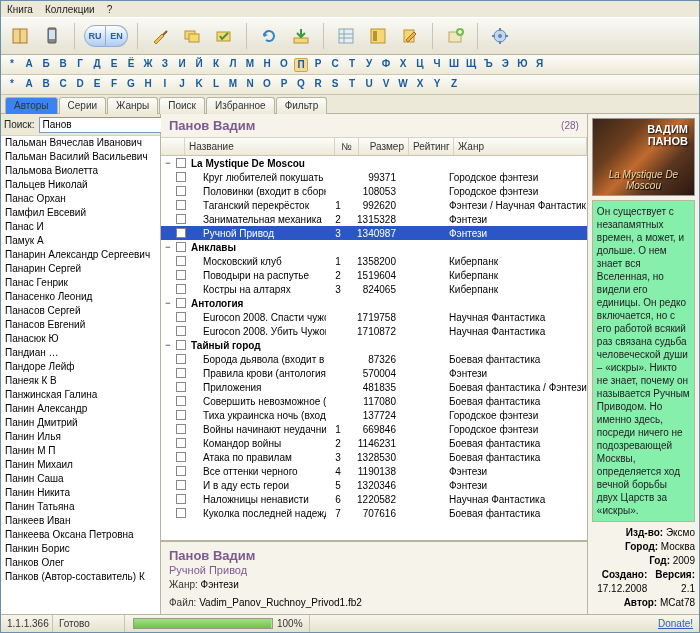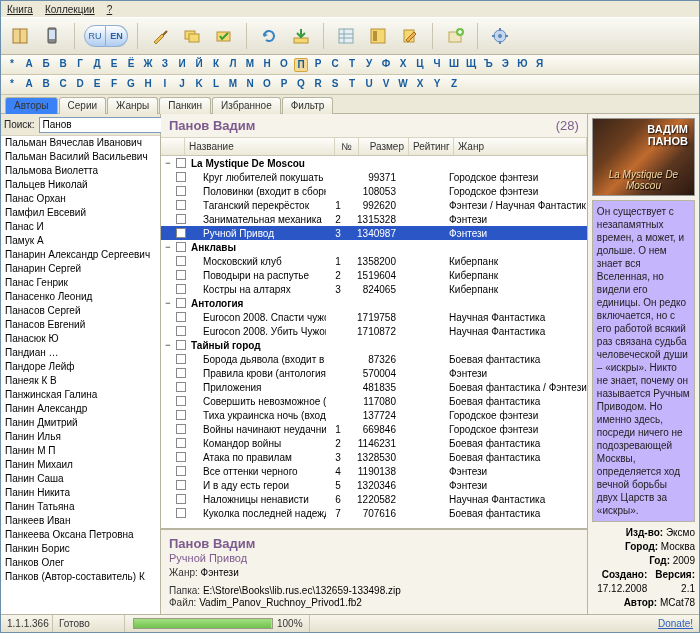--- a/index.html
+++ b/index.html
@@ -2,26 +2,26 @@
 <html><head>
 <meta charset="utf-8">
 <style>
 * { box-sizing: border-box; margin: 0; padding: 0; font-family: Tahoma, Arial, sans-serif; font-size: 10px; }
 body { background: #ece9d8; width: 700px; height: 633px; overflow: hidden; }
 .window { display: flex; flex-direction: column; height: 100%; border: 1px solid #6b8eab; }
 .titlebar { height: 18px; background: linear-gradient(#f0f0f0,#d9d5c6); display: flex; align-items: center; padding: 0 3px; font-size: 10px; color: #333; border-bottom: 1px solid #b0ada0; }
 .titlebar .ticon { width: 12px; height: 12px; background: #c86428; margin-right: 4px; }
 .winbtns { margin-left: auto; display: flex; gap: 2px; }
 .winbtn { width: 16px; height: 13px; background: linear-gradient(#f6f6f1,#dedbca); border: 1px solid #b0ada0; border-radius: 2px; text-align: center; line-height: 11px; font-size: 9px; color: #444; cursor: pointer; }
-.menubar { height: 16px; display: flex; gap: 12px; padding: 0 6px; align-items: center; font-size: 10px; color: #222; text-decoration: underline; }
+.menubar { height: 16px; display: flex; gap: 12px; padding: 0 6px; align-items: center; font-size: 10px; color: #222; }
 .toolbar { height: 38px; background: linear-gradient(#fafaf5,#e5e2d2); border-top: 1px solid #fff; border-bottom: 1px solid #b7b49f; display: flex; align-items: center; padding: 0 6px; gap: 6px; }
 .tbtn { width: 26px; height: 26px; border: 1px solid transparent; border-radius: 3px; display: flex; align-items: center; justify-content: center; cursor: pointer; }
 .tsep { width: 1px; height: 26px; background: #c9c5b0; margin: 0 3px; }
 .lang { display: flex; }
-.lang .l1 { width: 22px; height: 22px; border-radius: 11px 0 0 11px; background: linear-gradient(#fff,#aecdf0); display: flex; align-items: center; justify-content: center; font-weight: normal; color: #2a5f9e; font-size: 9px; border: 1px solid #8faed2; }
+.lang .l1 { width: 22px; height: 22px; border-radius: 11px 0 0 11px; background: linear-gradient(#fff,#aecdf0); display: flex; align-items: center; justify-content: center; font-weight: bold; color: #2a5f9e; font-size: 9px; border: 1px solid #8faed2; }
 .lang .l2 { width: 22px; height: 22px; border-radius: 0 11px 11px 0; background: linear-gradient(#fff,#aecdf0); display: flex; align-items: center; justify-content: center; font-weight: bold; color: #2a5f9e; font-size: 9px; border: 1px solid #8faed2; border-left: none; }
 svg { pointer-events: none; }
 .alpha { height: 20px; background: linear-gradient(#fdfcf7,#ece9d8); border-bottom: 1px solid #c9c5b0; display: flex; align-items: center; padding: 0 4px; gap: 3px; }
 .alpha .ab { min-width: 14px; height: 14px; text-align: center; color: #165b9e; font-size: 10px; font-weight: bold; padding: 0 2px; border-radius: 2px; cursor: pointer; }
 .alpha .ab.sel { background: #f5d99a; border: 1px solid #d2a638; }
 .subtabs { height: 19px; background: #ece9d8; border-bottom: 1px solid #b7b49f; display: flex; align-items: flex-end; padding: 0 4px; }
 .subtab { padding: 2px 8px 3px; background: linear-gradient(#fdfdfb,#ece9d8); border: 1px solid #b7b49f; border-bottom: none; margin-right: 1px; font-size: 10px; color: #333; border-radius: 3px 3px 0 0; cursor: pointer; position: relative; top: 1px; }
 .subtab.active { background: #3b82f6; }
 .main { flex: 1; display: flex; overflow: hidden; }
 .left { width: 160px; display: flex; flex-direction: column; border-right: 1px solid #b7b49f; background: #fff; }
@@ -31,21 +31,21 @@
 .sbtn { width: 16px; height: 16px; background: linear-gradient(#fff,#ddd); border: 1px solid #999; border-radius: 2px; cursor: pointer; }
 .authors { flex: 1; overflow-y: auto; overflow-x: hidden; }
 .authors::-webkit-scrollbar { width: 14px; }
 .authors::-webkit-scrollbar-track { background: #f0ede0; }
 .authors::-webkit-scrollbar-thumb { background: linear-gradient(90deg,#dbe6f4,#bcd1eb); border: 1px solid #8ba9cc; border-radius: 2px; }
 .authors::-webkit-scrollbar-button { height: 14px; background: #dce6f2; border: 1px solid #8ba9cc; }
 .arow { height: 14px; line-height: 14px; padding: 0 4px; white-space: nowrap; overflow: hidden; cursor: pointer; color: #000; font-size: 10px; }
 .center { flex: 1; display: flex; flex-direction: column; }
 .chead { height: 24px; display: flex; align-items: center; padding: 0 8px; background: #f6f4ea; border-bottom: 1px solid #d8d4c0; }
 .chead h2 { font-size: 13px; font-weight: bold; color: #7d5a8f; }
-.chead .count { margin-left: auto; color: #7d5a8f; font-size: 13px; }
+.chead .count { margin-left: auto; color: #7d5a8f; font-size: 10px; }
 .thead { height: 18px; background: linear-gradient(#fdfdfb,#ece9d8); border-bottom: 1px solid #c9c5b0; display: flex; align-items: center; font-size: 10px; color: #333; }
 .th { border-right: 1px solid #d8d4c0; height: 100%; display: flex; align-items: center; padding: 0 4px; }
 .th.w1 { width: 24px; }
 .th.w2 { flex: 0 0 150px; }
 .th.w3 { width: 24px; justify-content: center; }
 .th.w4 { width: 50px; justify-content: flex-end; }
 .th.w5 { width: 45px; }
 .th.w6 { flex: 1; }
 .books { flex: 1; overflow-y: auto; background: #fff; }
 .brow { height: 14px; display: flex; align-items: center; font-size: 10px; color: #000; }
@@ -62,21 +62,21 @@
 .brow .genre { flex: 1; overflow: hidden; white-space: nowrap; padding-left: 4px; }
 .detail { border-top: 2px solid #b7b49f; background: #f6f4ea; padding: 6px 8px; font-size: 10px; }
 .detail h3 { font-size: 13px; font-weight: bold; color: #7d5a8f; margin-bottom: 1px; }
 .detail .subh { font-size: 11px; color: #7d5a8f; margin-bottom: 3px; }
 .detail .row { margin-top: 1px; }
 .detail .lbl { font-weight: normal; color: #333; }
 .right { width: 155px; border-left: 1px solid #b7b49f; background: #f6f4ea; display: flex; flex-direction: column; padding: 4px; gap: 4px; }
 .cover { width: 100%; aspect-ratio: 0.66; background: linear-gradient(135deg,#3a2518 0%,#6b3e1e 30%,#c06a2e 50%,#5a3620 70%,#2a1810 100%); position: relative; border: 1px solid #999; overflow: hidden; }
 .cover .ct { position: absolute; top: 4px; right: 6px; color: #fff; font-size: 11px; font-weight: bold; text-align: right; text-shadow: 1px 1px 2px #000; }
 .cover .cb { position: absolute; bottom: 4px; left: 4px; right: 4px; color: #f2d7a0; font-style: italic; font-size: 10px; text-align: center; text-shadow: 1px 1px 1px #000; }
-.desc { flex: 1; background: #c4b5fd; border: 1px solid #b7b49f; padding: 4px; font-size: 10px; color: #222; line-height: 1.3; }
+.desc { flex: 1; background: #86efac; border: 1px solid #b7b49f; padding: 4px; font-size: 10px; color: #222; line-height: 1.3; }
 .meta { font-size: 10px; line-height: 1.4; text-align: right; }
 .meta .lbl { font-weight: bold; }
 .status { height: 18px; background: linear-gradient(#f8f6ec,#e5e2d0); border-top: 1px solid #b7b49f; display: flex; align-items: center; font-size: 10px; color: #333; }
 .status .cell { border-right: 1px solid #c9c5b0; padding: 0 6px; height: 100%; display: flex; align-items: center; }
 .status .version { width: 52px; }
 .status .ready { width: 72px; }
 .status .pbar { width: 140px; height: 11px; background: #fff; border: 1px solid #9c9a86; margin-left: 2px; display: flex; }
 .status .pbar > div { background: linear-gradient(#a4e083,#6fc24b); border-right: 1px solid #aee296; }
 .status .donate { margin-left: auto; padding: 0 6px; color: #2a5fbf; text-decoration: underline; cursor: pointer; }
 </style>
@@ -246,21 +246,21 @@
       <div class="ab">W</div>
       <div class="ab">X</div>
       <div class="ab">Y</div>
       <div class="ab">Z</div>
     </div>
 
   <div class="subtabs" id="subtabs">
       <div class="subtab active">Авторы</div>
       <div class="subtab">Серии</div>
       <div class="subtab">Жанры</div>
-      <div class="subtab">Панкин</div>
+      <div class="subtab">Поиск</div>
       <div class="subtab">Избранное</div>
       <div class="subtab">Фильтр</div>
     </div>
 
   <div class="main">
     <div class="left">
       <div class="searchrow">
         <label>Поиск:</label>
         <input value="Панов" style="">
         <div class="sbtn"></div>
@@ -533,21 +533,20 @@
             <span class="rating"></span>
             <span class="genre">Боевая фантастика</span>
           </div>
         </div>
 
       <div class="detail">
         <h3>Панов Вадим</h3>
         <div class="subh">Ручной Привод</div>
         <div class="row"><span class="lbl">Жанр:</span> <span>Фэнтези</span></div>
         <div style="height:6px"></div>
-        <div class="row"><span class="lbl">Папка:</span> <span>E:\Store\Books\lib.rus.ec\132659-133498.zip</span></div>
         <div class="row"><span class="lbl">Файл:</span> <span>Vadim_Panov_Ruchnoy_Privod1.fb2</span></div>
       </div>
     </div>
 
     <div class="right">
       <div class="cover">
         <div class="ct" id="coverauthor">ВАДИМ<br>ПАНОВ</div>
         <div class="cb">La Mystique De Moscou</div>
       </div>
       <div class="desc">Он существует с незапамятных времен, а может, и дольше. О нем знает вся Вселенная, но видели его единицы. Он редко включается, но с его работой всякий раз связана судьба человеческой души – «искры». Никто не знает, почему он называется Ручным Приводом. Но именно здесь, посреди ничего не подозревающей Москвы, определяется ход вечной борьбы двух Царств за «искры».</div>

